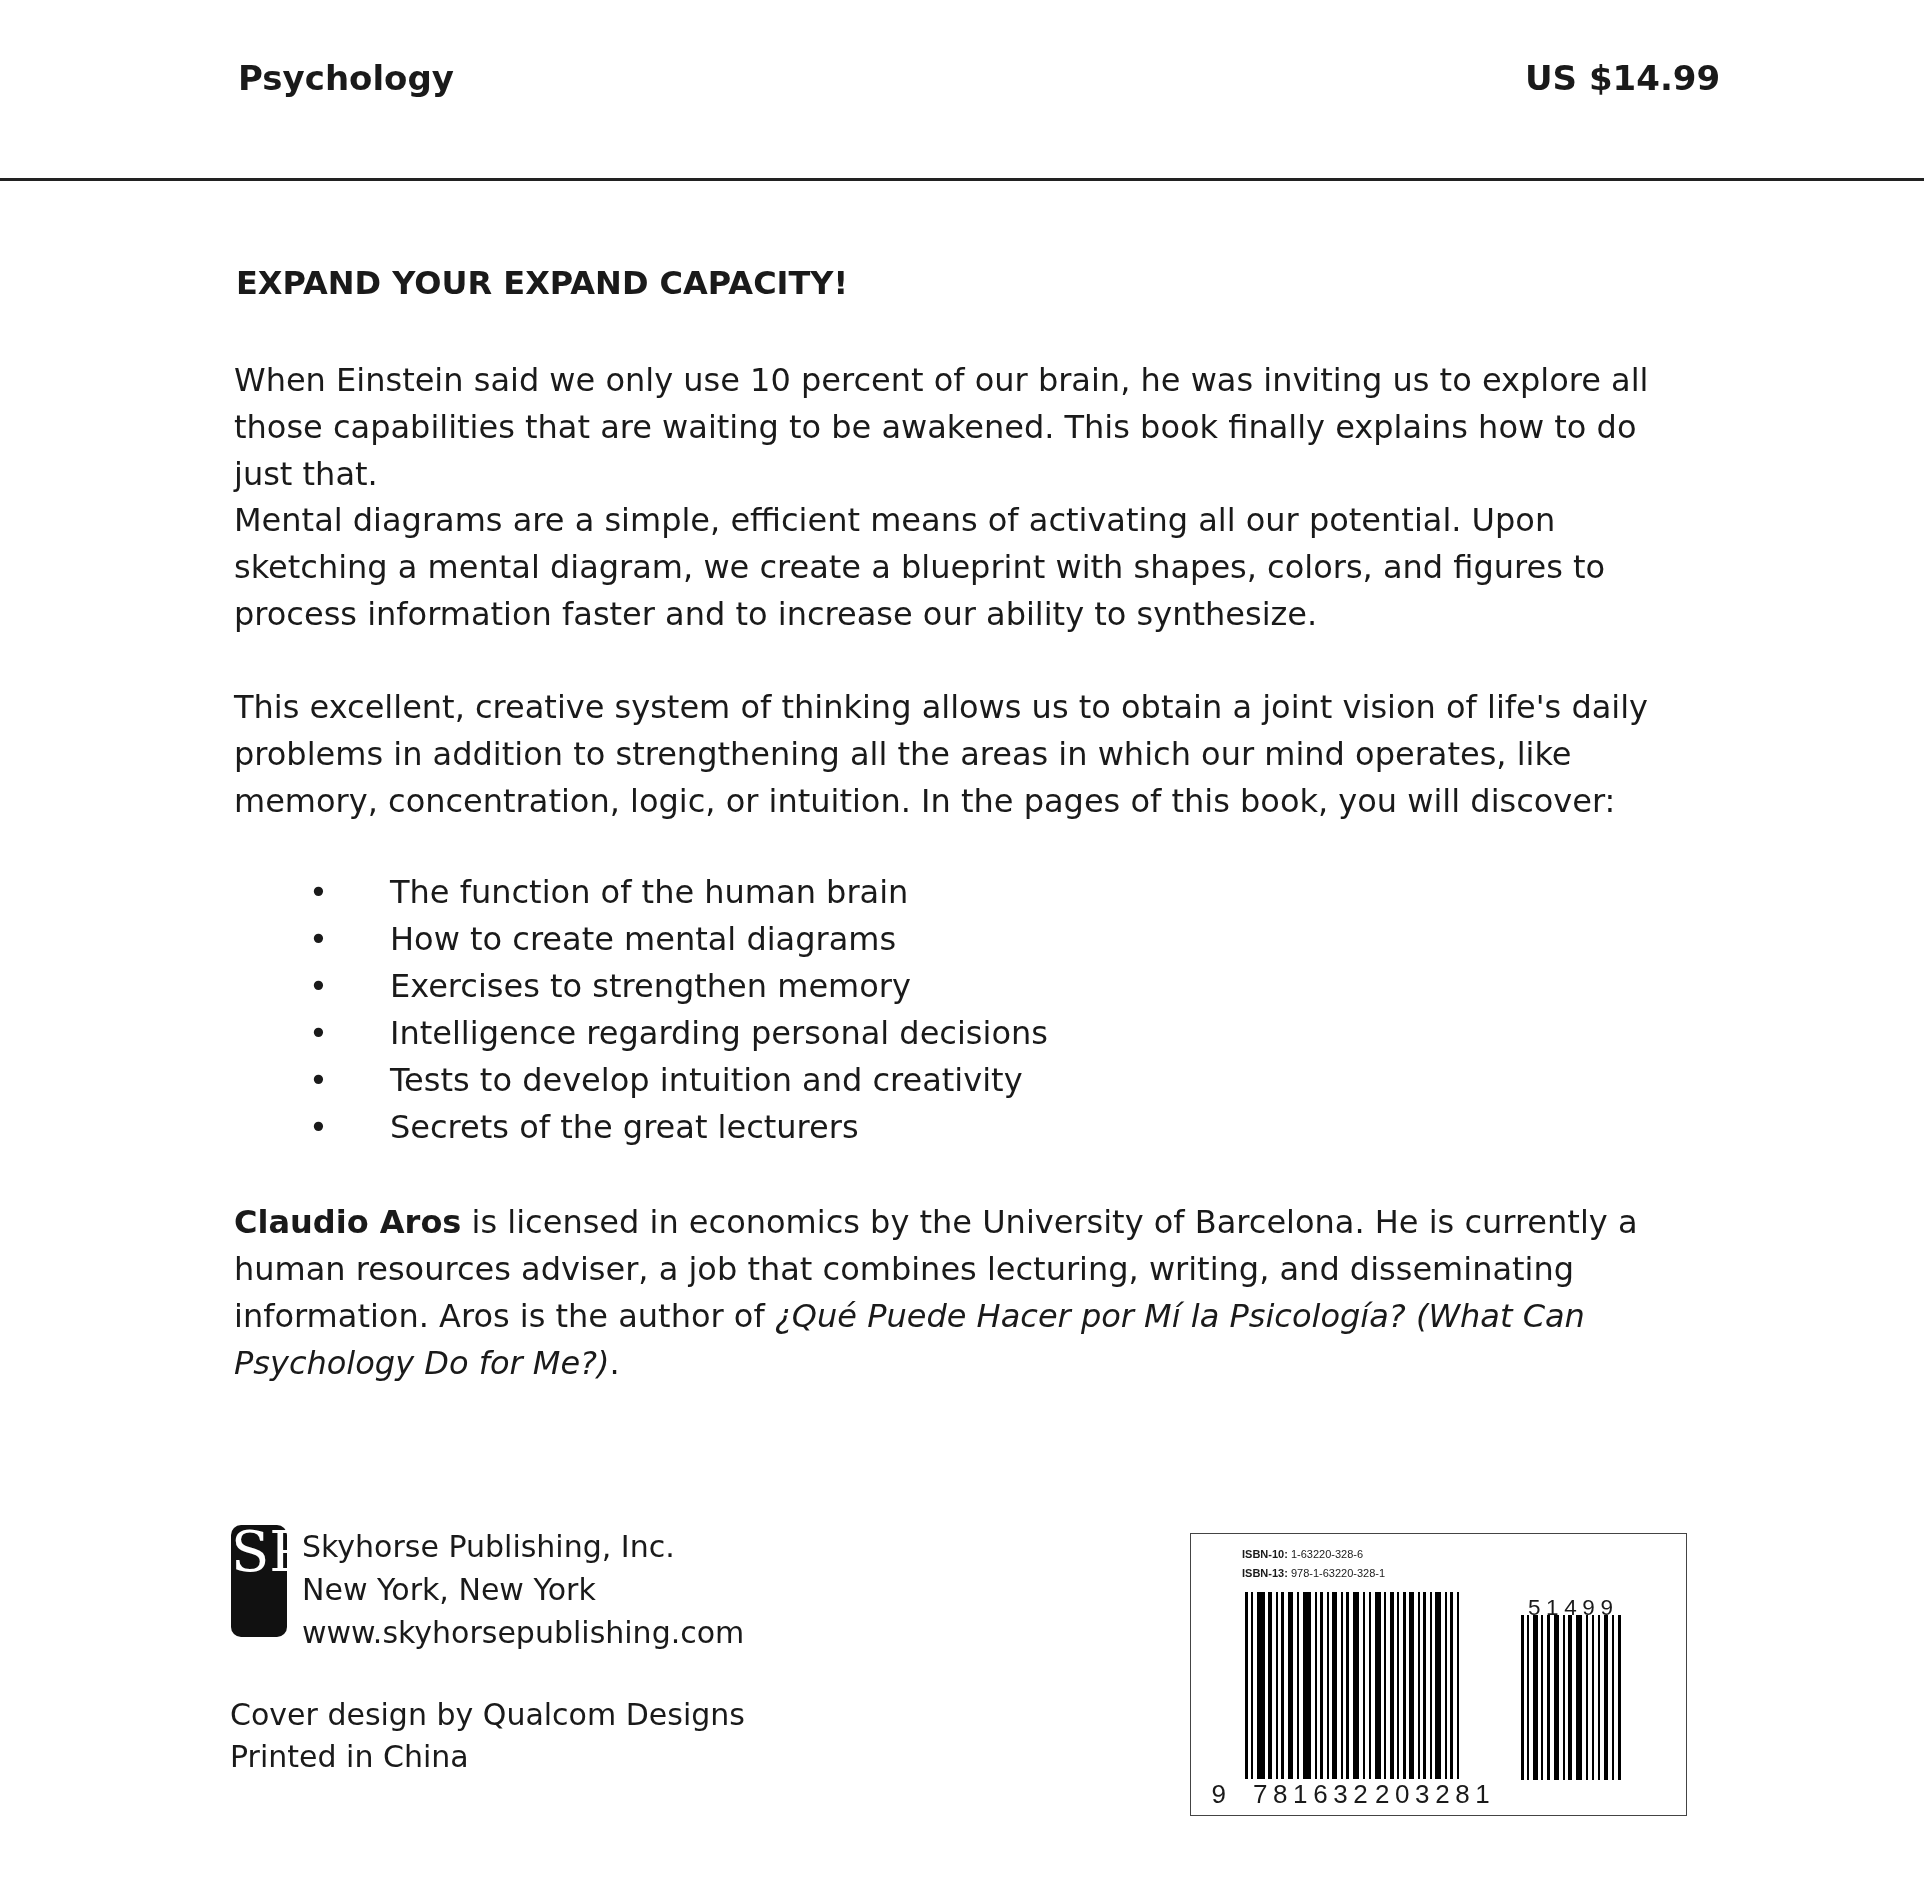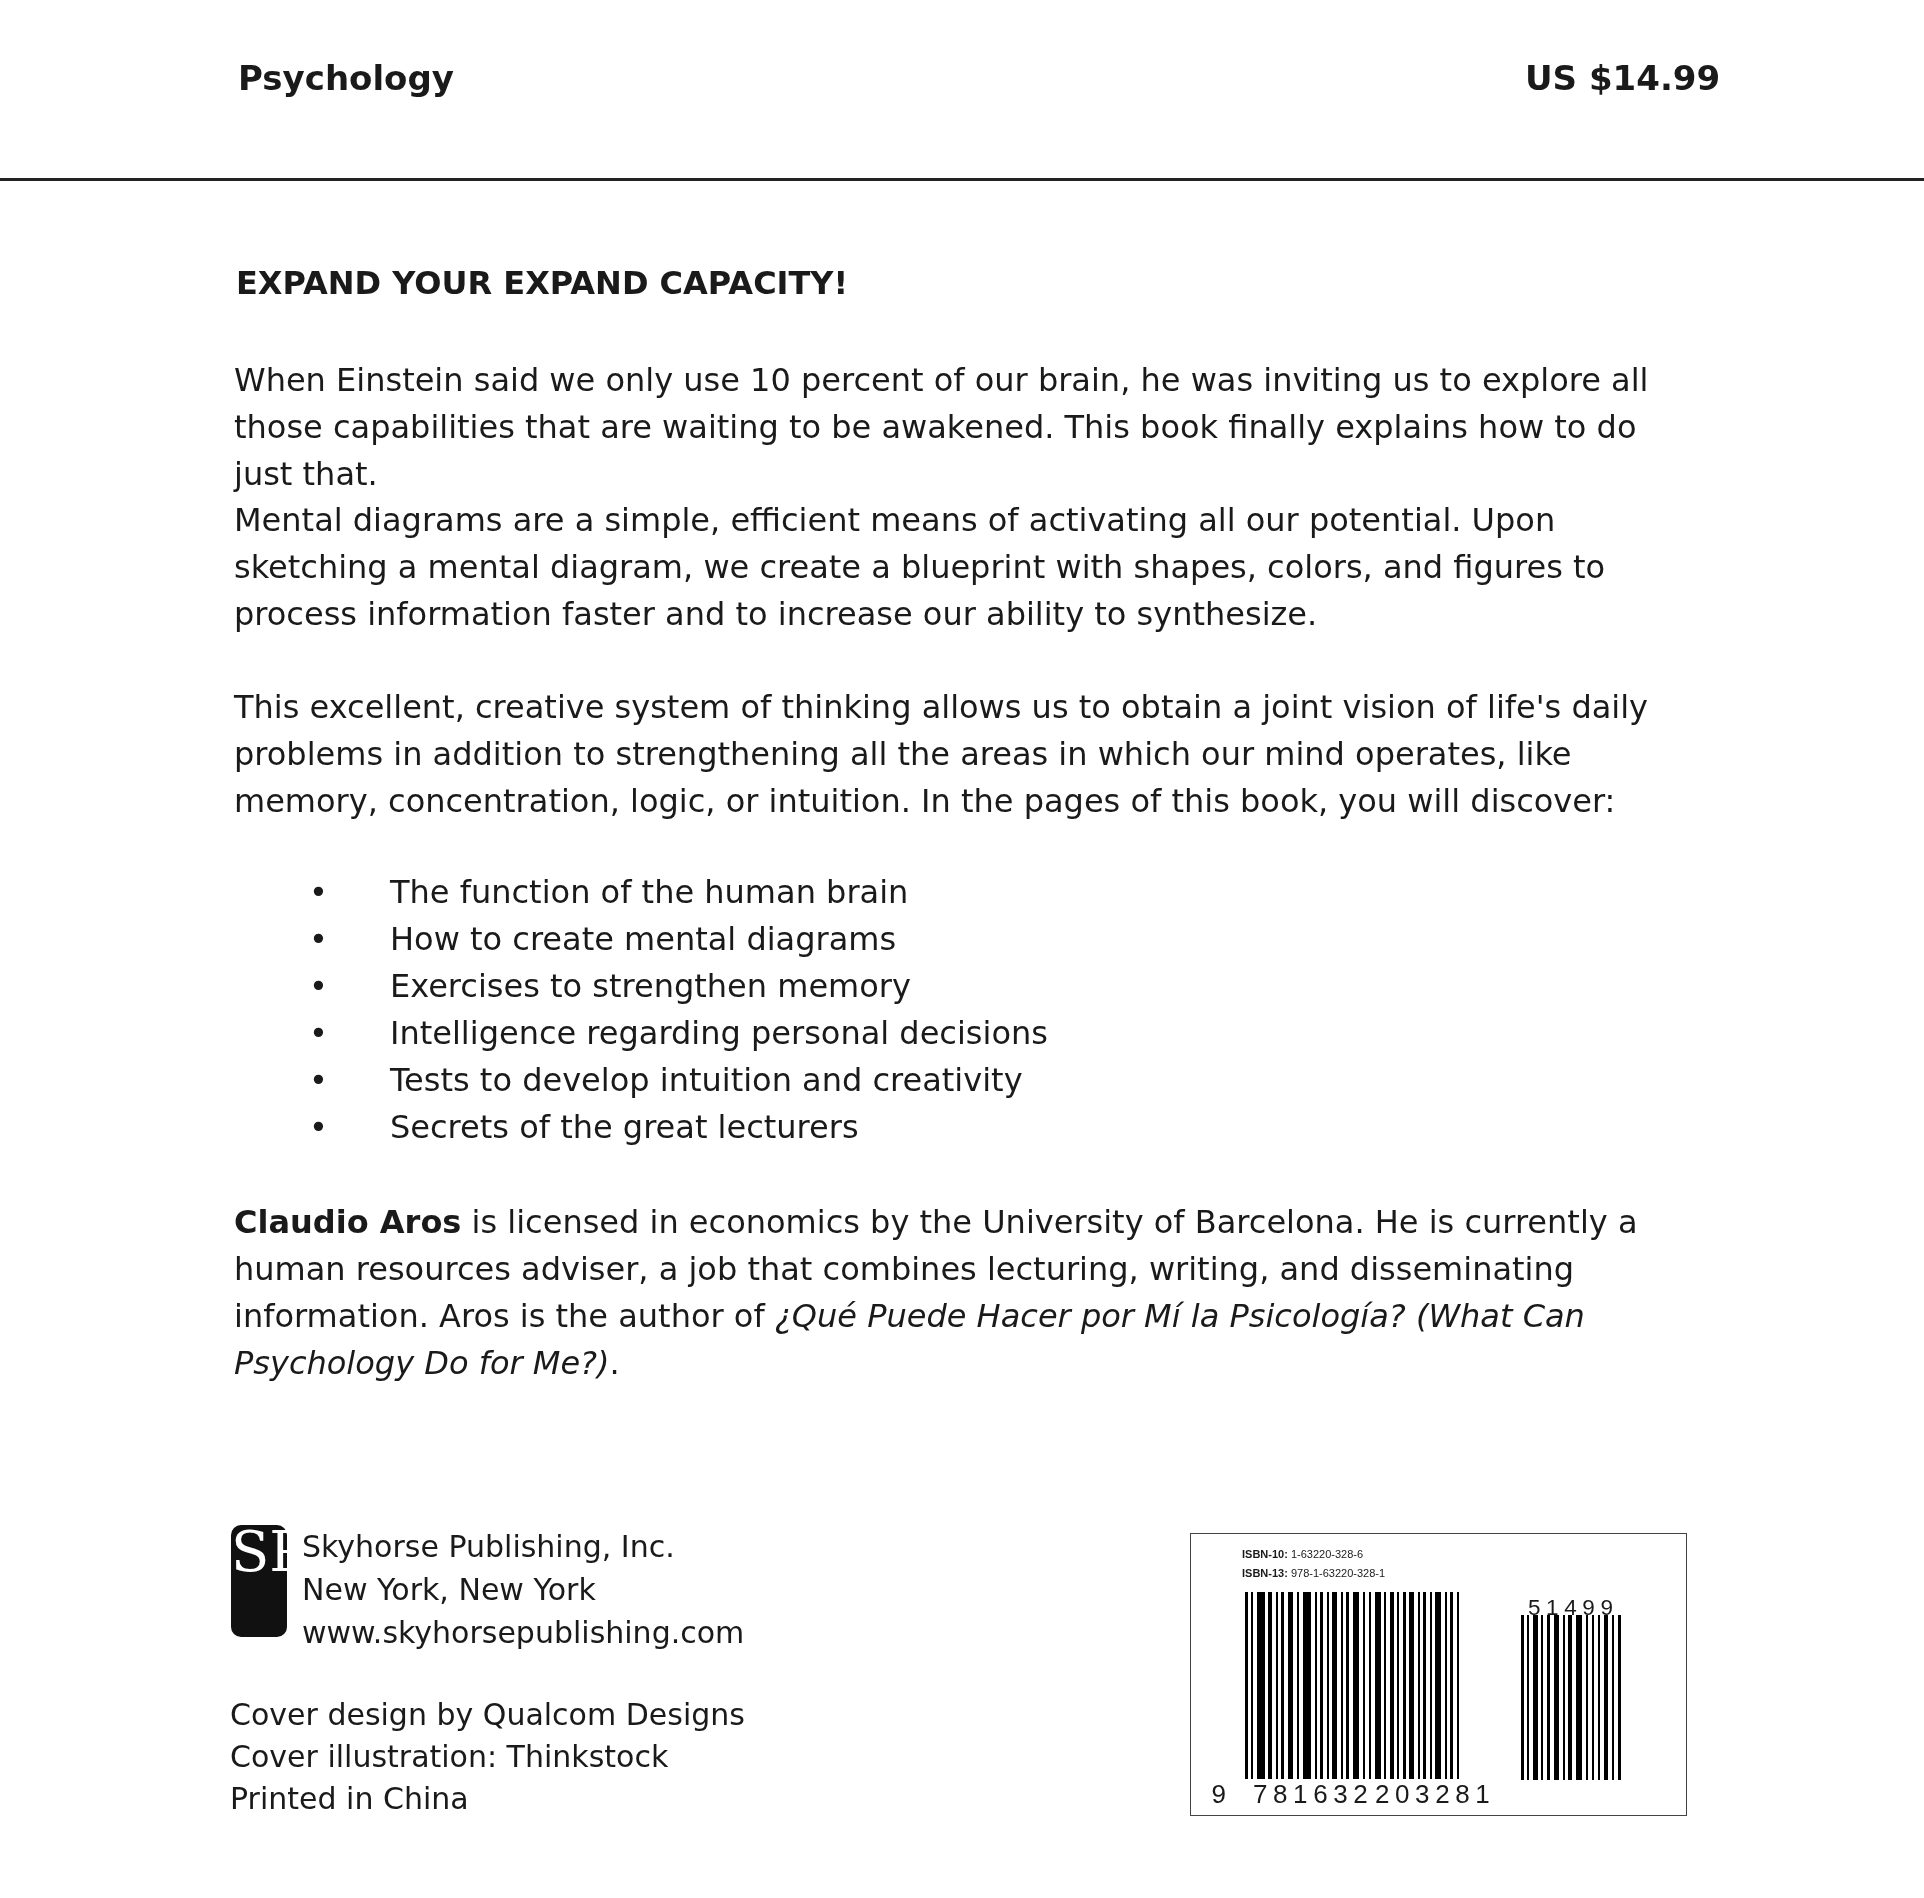--- a/index.html
+++ b/index.html
@@ -51,21 +51,20 @@
 
 <div class="abs logo">SP</div>
 <div class="abs pub">
   <div>Skyhorse Publishing, Inc.</div>
   <div>New York, New York</div>
   <div>www.skyhorsepublishing.com</div>
 </div>
 
 <div class="abs credits">
   <div>Cover design by Qualcom Designs</div>
-  <div>Cover illustration: Thinkstock</div>
   <div>Printed in China</div>
 </div>
 
 <div class="abs barcode-box">
   <div class="abs isbn" style="top:11.2px;"><b>ISBN-10:</b> <span>1-63220-328-6</span></div>
   <div class="abs isbn" style="top:30px;"><b>ISBN-13:</b> <span>978-1-63220-328-1</span></div>
   <div class="bars" style="left:54px; top:58px; height:187px;">
     <span style="width:2.8px"></span>
       <span style="width:1.9px"></span>
       <span style="width:7.5px"></span>

